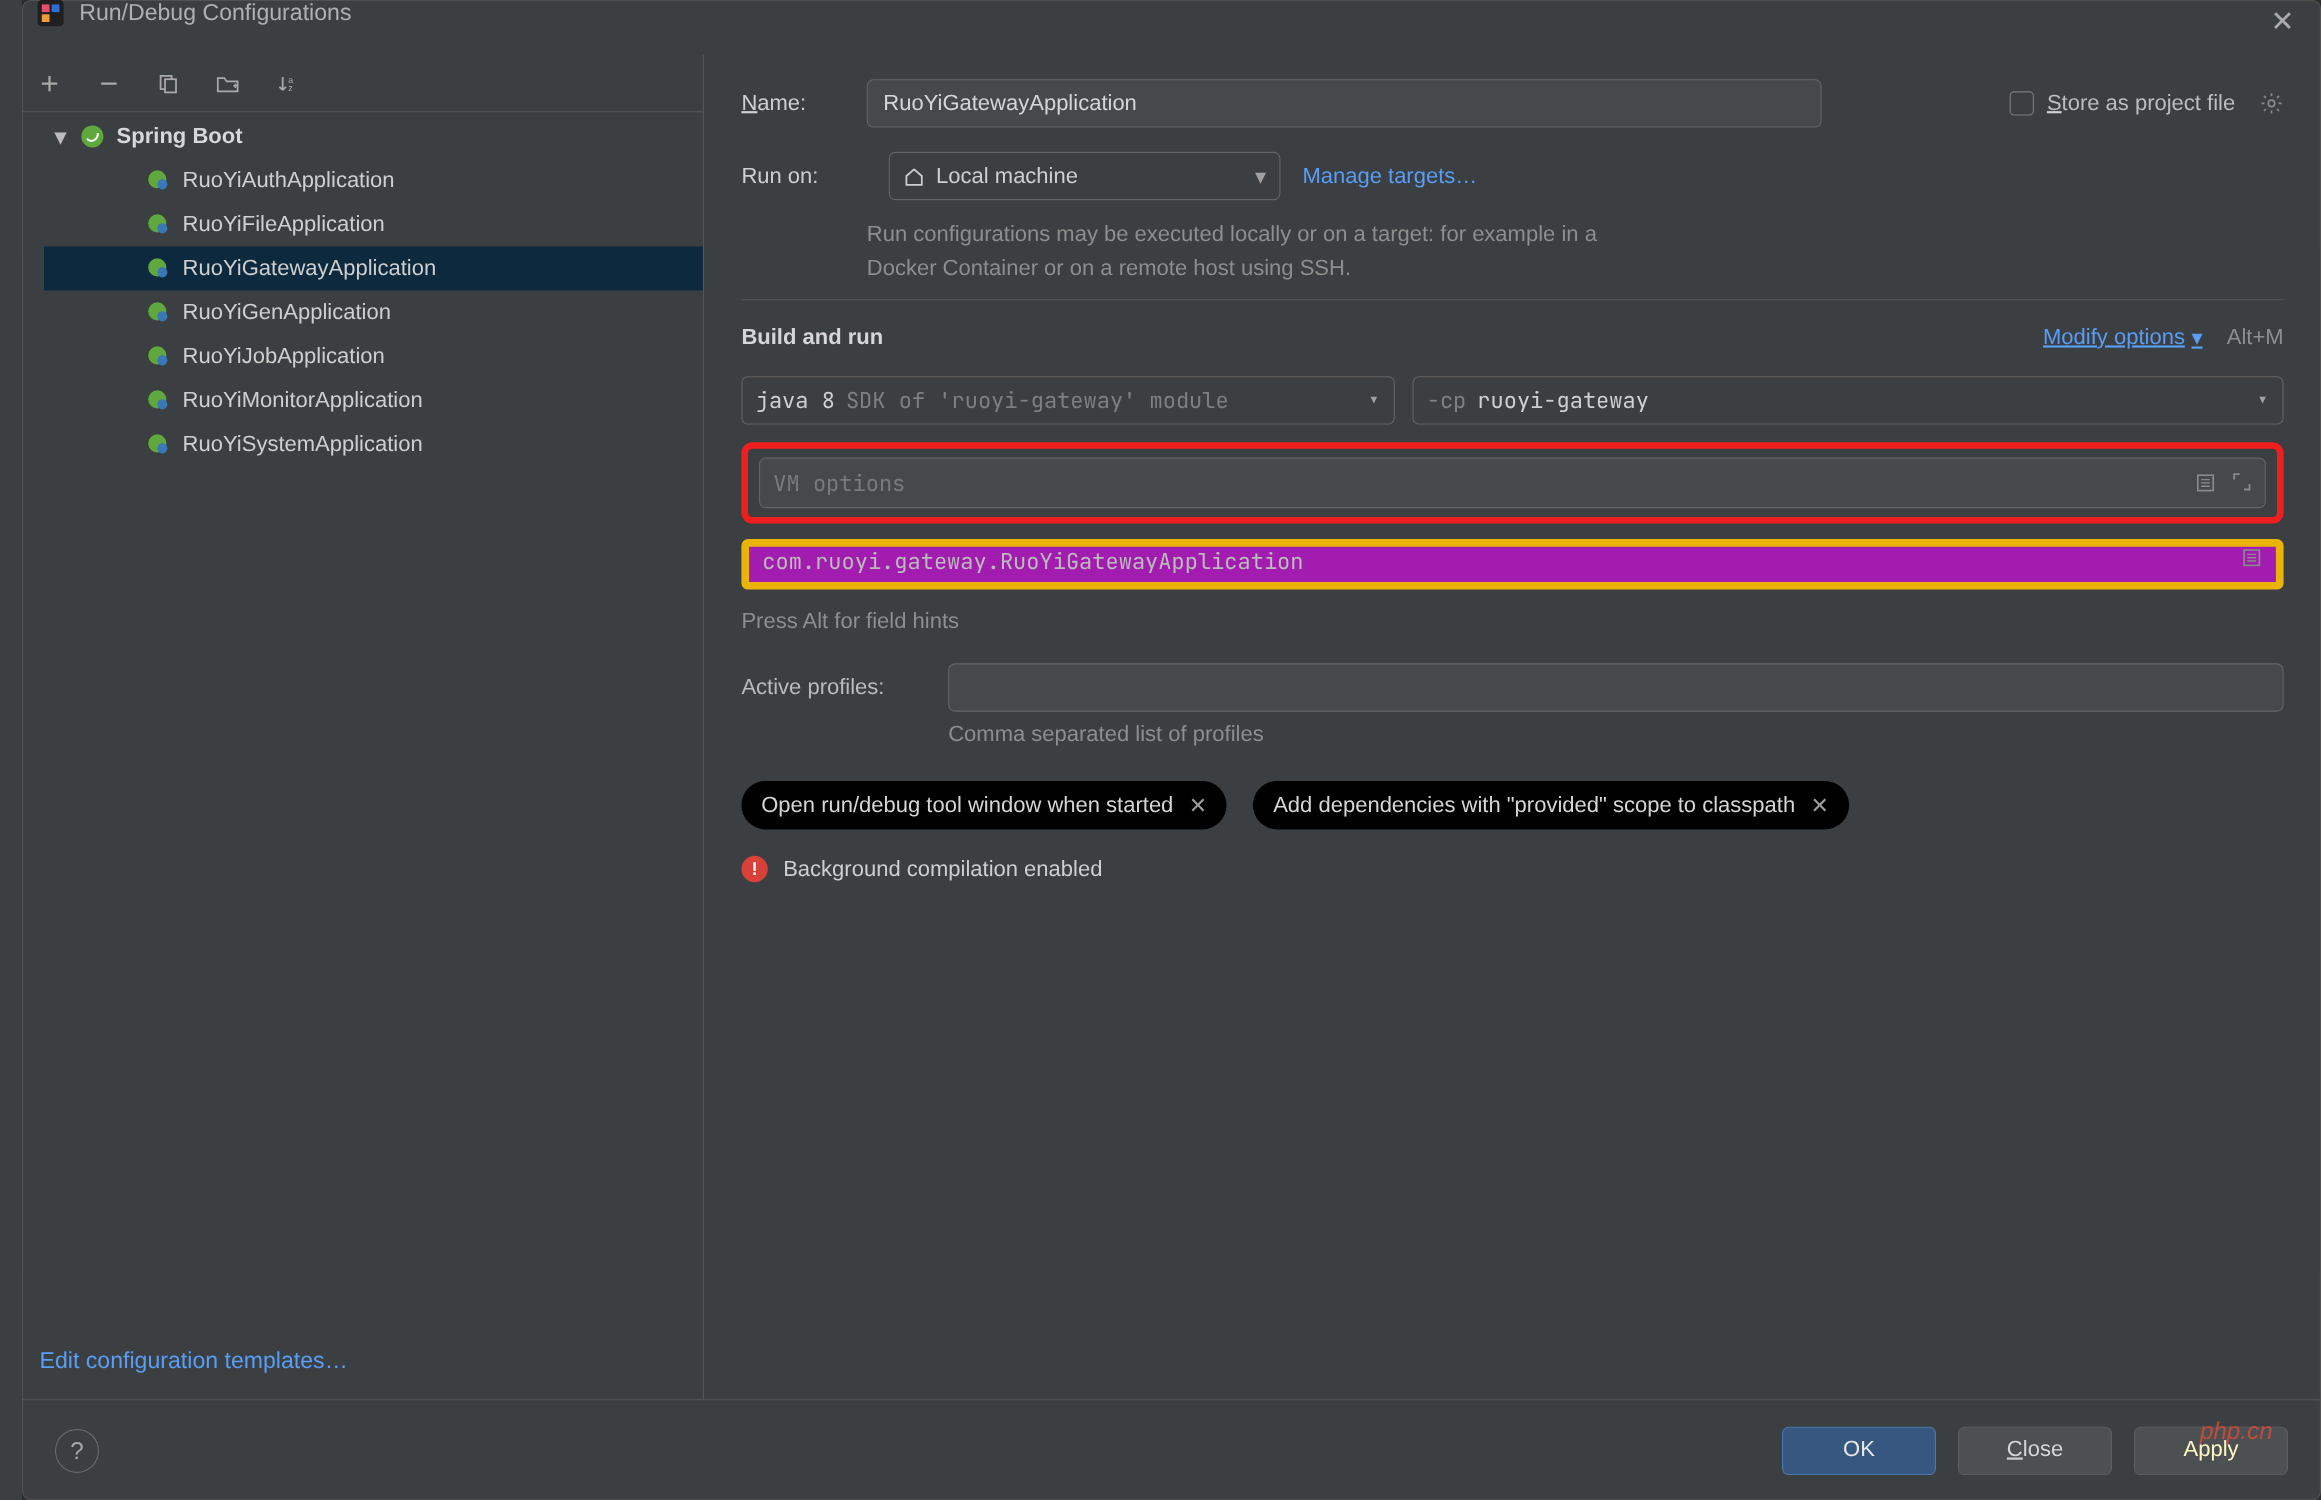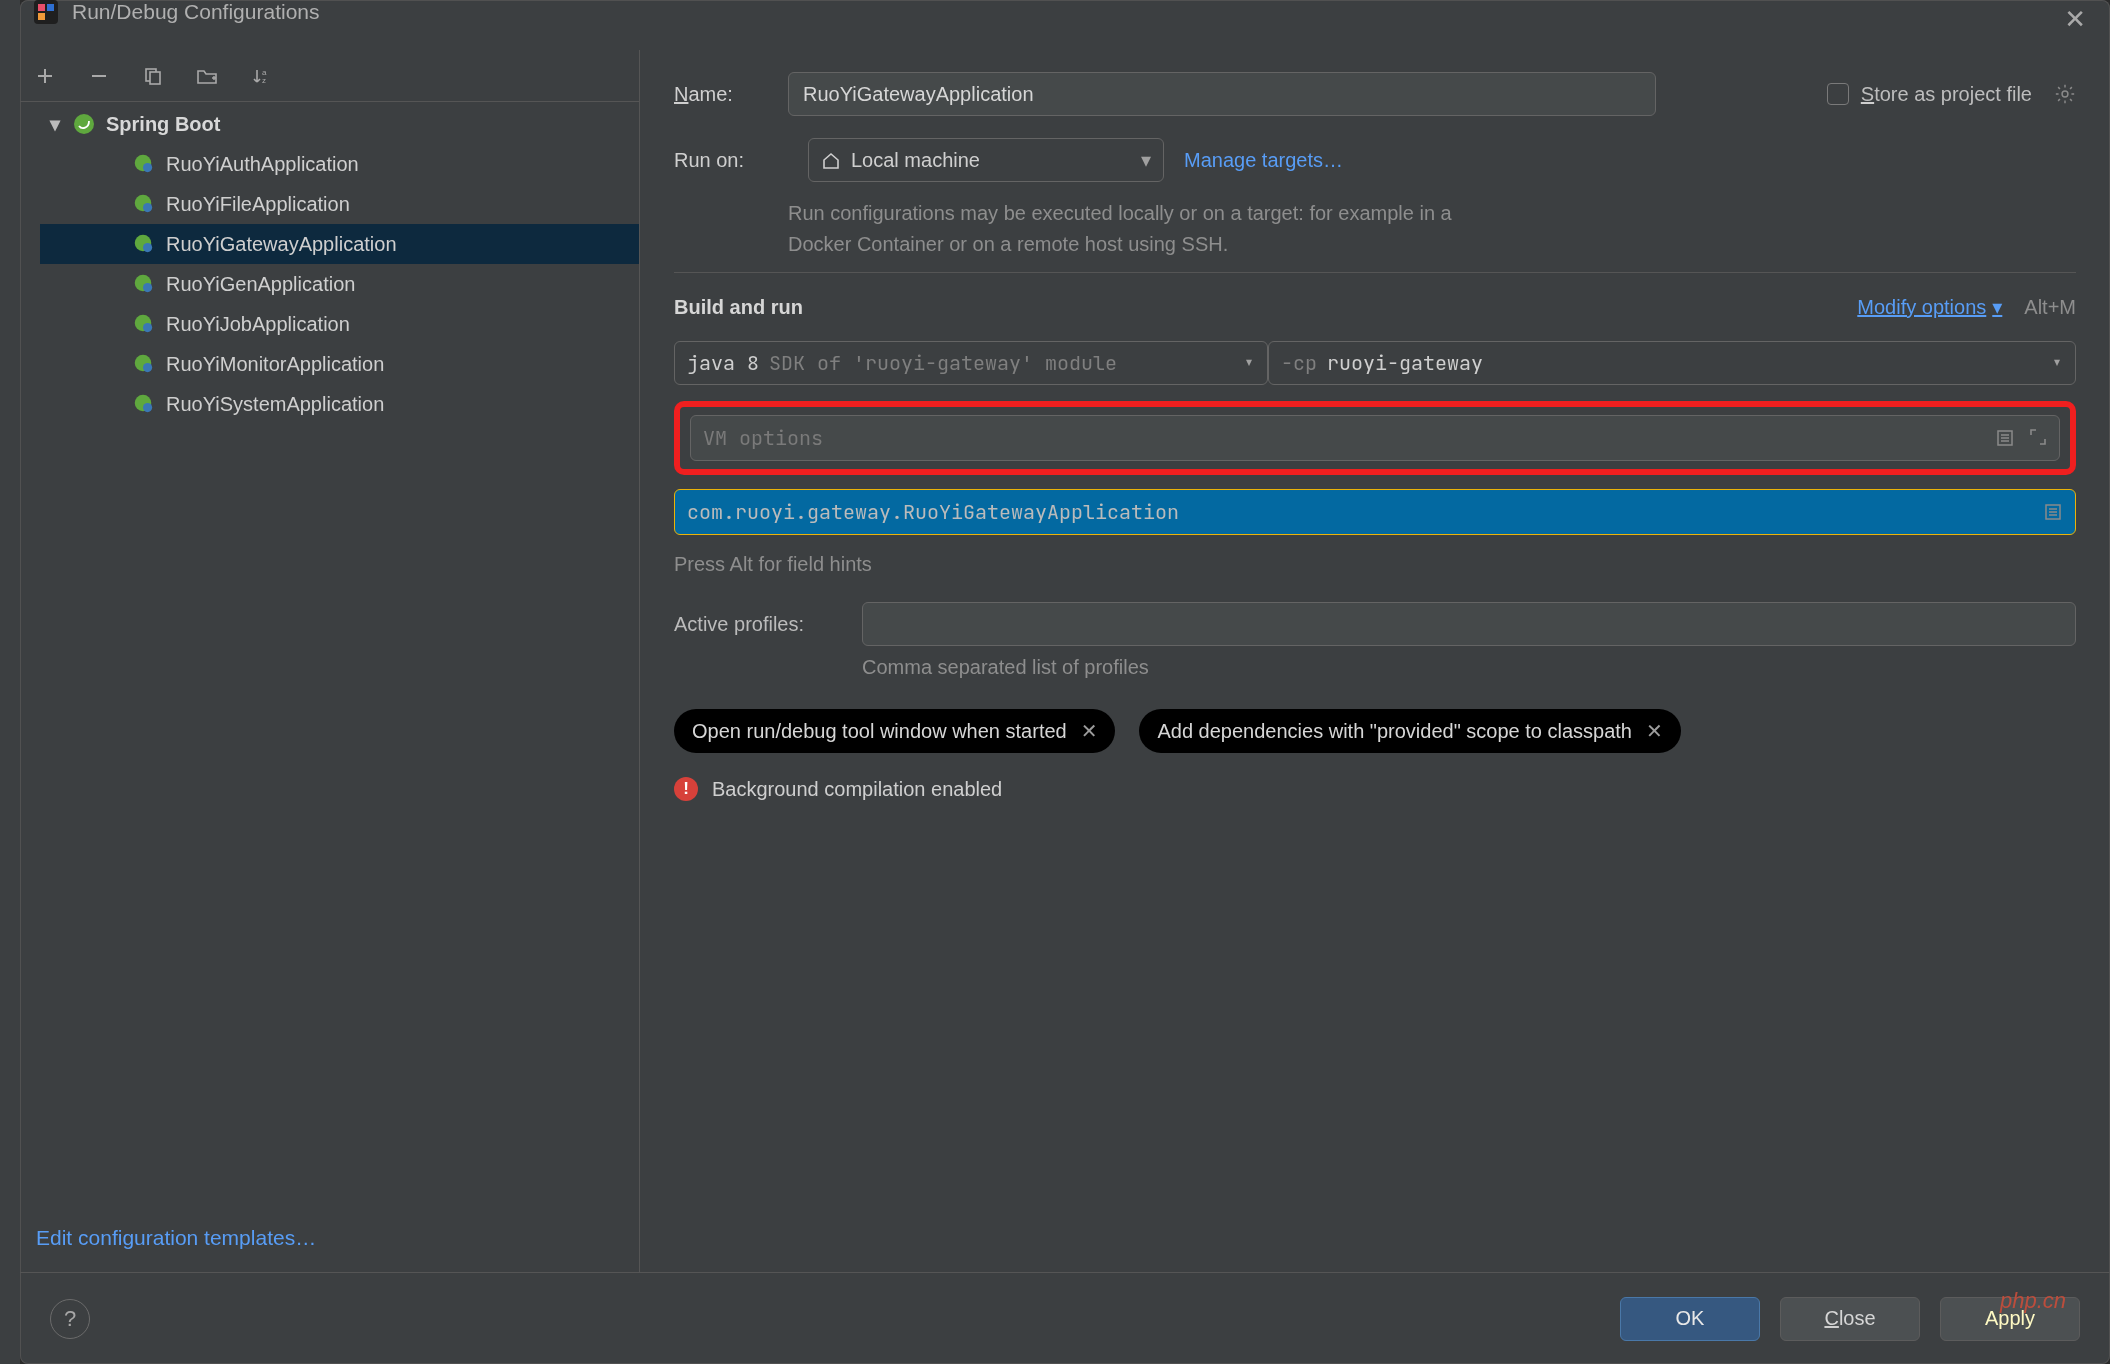--- a/index.html
+++ b/index.html
@@ -51,32 +51,32 @@
 
 .combo { display:flex; align-items:center; background:#3c3f41; border:1px solid #646464; height:44px; border-radius:6px; padding:0 12px; color:#cfcfcf; gap:10px; }
 .combo .caret { margin-left:auto; color:#a0a0a0; }
 .runon-combo { width:356px; }
 .link { color:#589df6; cursor:pointer; }
 .hint { color:#8e8e8e; margin-left:114px; line-height:1.55; margin-top:-6px; margin-bottom:12px; }
 .hr { border-top:1px solid #555; margin:8px 0 22px; }
 .section-title { color:#d6d6d6; font-weight:700; }
 .modify { margin-left:auto; color:#589df6; text-decoration:underline; display:flex; align-items:center; gap:6px; }
 .shortcut { color:#8e8e8e; margin-left:22px; }
-.dropdowns { display:flex; margin-bottom:16px; }
+.dropdowns { display:flex; gap:16px; margin-bottom:16px; }
 .sdk { flex:0 0 594px; }
 .cp { flex:1; }
 .grayspan { color:#7f7f7f; }
 .monow { font-family: "JetBrains Mono","Consolas",monospace; font-size:20px; }
 
 .highlight-wrap { border:6px solid #f01f1f; border-radius:10px; padding:8px 10px; margin-bottom:14px; }
 .vm-input { width:100%; height:46px; background:#45494a; border:1px solid #646464; border-radius:6px; display:flex; align-items:center; padding:0 12px; }
 .vm-input .ph { color:#7a7a7a; }
 .vm-input .iconset { margin-left:auto; display:flex; gap:14px; color:#8a8a8a; }
 
-.mainclass { display:flex; align-items:center; height:46px; background:#0369a1; border:1px solid #eab308; border-radius:6px; padding:0 12px; margin-bottom:18px; }
+.mainclass { display:flex; align-items:flex-start; height:46px; background:#a21caf; border:7px solid #eab308; border-radius:6px; padding:0 12px; margin-bottom:18px; }
 .mainclass .iconset { margin-left:auto; color:#8a8a8a; }
 .fieldhint { color:#8e8e8e; margin-bottom:26px; }
 
 .profiles-row { display:flex; align-items:center; gap:24px; margin-bottom:10px; }
 .profiles-row .textinput { flex:1; }
 .profiles-hint { color:#8e8e8e; margin-left:188px; margin-bottom:30px; }
 
 .chips { display:flex; gap:24px; margin-bottom:24px; }
 .chip { background:#000000; border-radius:22px; height:44px; display:flex; align-items:center; padding:0 18px; color:#d6d6d6; gap:14px; }
 .chip .x { color:#9c9c9c; cursor:pointer; }

